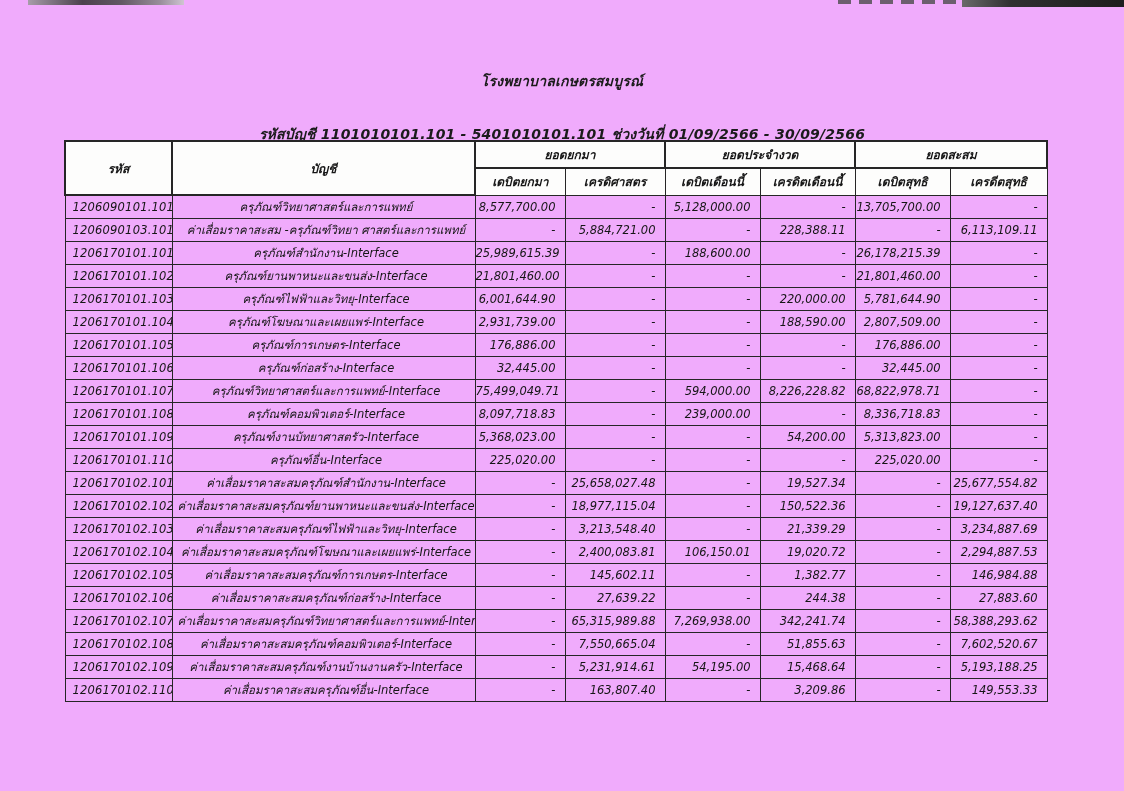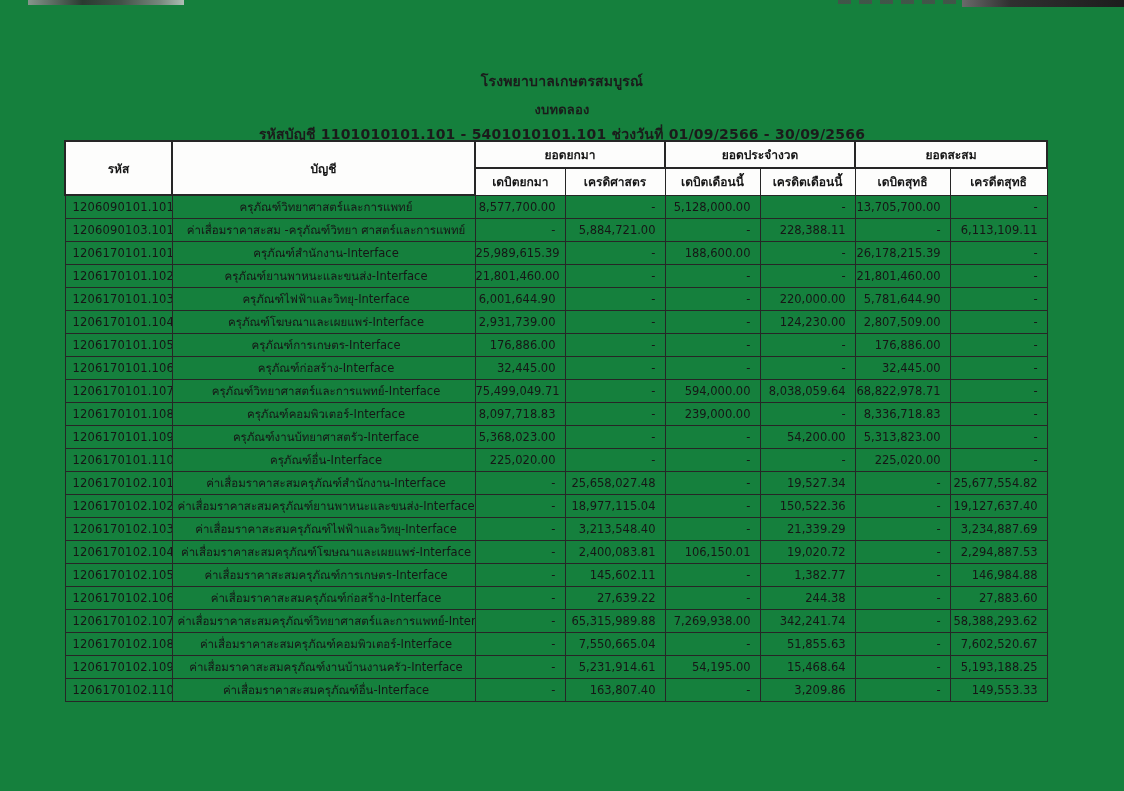--- a/index.html
+++ b/index.html
@@ -1,24 +1,25 @@
 <!DOCTYPE html>
 <html lang="th"><head>
 <meta charset="utf-8">
 <style>
   * { margin:0; padding:0; box-sizing:border-box; }
   html,body { background:#e8e8e8; }
   body { font-family:"DejaVu Sans","Liberation Sans",sans-serif; }
   .page {
     position:relative;
     width:1124px; height:791px;
-    background:#15803d;
+    background:#f0abfc;
     color:#1b1b1b;
     overflow:hidden;
     margin:0 auto;
+    font-style:italic;
   }
   
   .artifact { position:absolute; pointer-events:none; }
   .artifact-top-left {
     left:28px; top:0; width:156px; height:5px;
     background:linear-gradient(90deg,#9a9a9a 0%,#2e2e2e 35%,#4a4a4a 60%,#8a8a8a 85%,#c9c9c9 100%);
     opacity:.85;
   }
   .artifact-top-dashes {
     left:838px; top:0; width:128px; height:4px;
@@ -64,21 +65,20 @@
 </head>
 <body>
 
 <div class="page">
 
   <div class="artifact artifact-top-left"></div>
   <div class="artifact artifact-top-dashes"></div>
   <div class="artifact artifact-top-right"></div>
 
   <div class="heading title">โรงพยาบาลเกษตรสมบูรณ์</div>
-  <div class="heading subtitle">งบทดลอง</div>
   <div class="heading range">รหัสบัญชี 1101010101.101 - 5401010101.101 ช่วงวันที่ 01/09/2566 - 30/09/2566</div>
 
   <table class="tb">
     <colgroup>
       <col style="width:107px">
       <col style="width:303px">
       <col style="width:90px">
       <col style="width:100px">
       <col style="width:95px">
       <col style="width:95px">
@@ -152,21 +152,21 @@
           <td class="c-num">220,000.00</td>
           <td class="c-num">5,781,644.90</td>
           <td class="c-num">-</td>
         </tr>
         <tr>
           <td class="c-code">1206170101.104</td>
           <td class="c-acct">ครุภัณฑ์โฆษณาและเผยแพร่-Interface</td>
           <td class="c-num">2,931,739.00</td>
           <td class="c-num">-</td>
           <td class="c-num">-</td>
-          <td class="c-num">124,230.00</td>
+          <td class="c-num">188,590.00</td>
           <td class="c-num">2,807,509.00</td>
           <td class="c-num">-</td>
         </tr>
         <tr>
           <td class="c-code">1206170101.105</td>
           <td class="c-acct">ครุภัณฑ์การเกษตร-Interface</td>
           <td class="c-num">176,886.00</td>
           <td class="c-num">-</td>
           <td class="c-num">-</td>
           <td class="c-num">-</td>
@@ -182,21 +182,21 @@
           <td class="c-num">-</td>
           <td class="c-num">32,445.00</td>
           <td class="c-num">-</td>
         </tr>
         <tr>
           <td class="c-code">1206170101.107</td>
           <td class="c-acct">ครุภัณฑ์วิทยาศาสตร์และการแพทย์-Interface</td>
           <td class="c-num">75,499,049.71</td>
           <td class="c-num">-</td>
           <td class="c-num">594,000.00</td>
-          <td class="c-num">8,038,059.64</td>
+          <td class="c-num">8,226,228.82</td>
           <td class="c-num">68,822,978.71</td>
           <td class="c-num">-</td>
         </tr>
         <tr>
           <td class="c-code">1206170101.108</td>
           <td class="c-acct">ครุภัณฑ์คอมพิวเตอร์-Interface</td>
           <td class="c-num">8,097,718.83</td>
           <td class="c-num">-</td>
           <td class="c-num">239,000.00</td>
           <td class="c-num">-</td>

